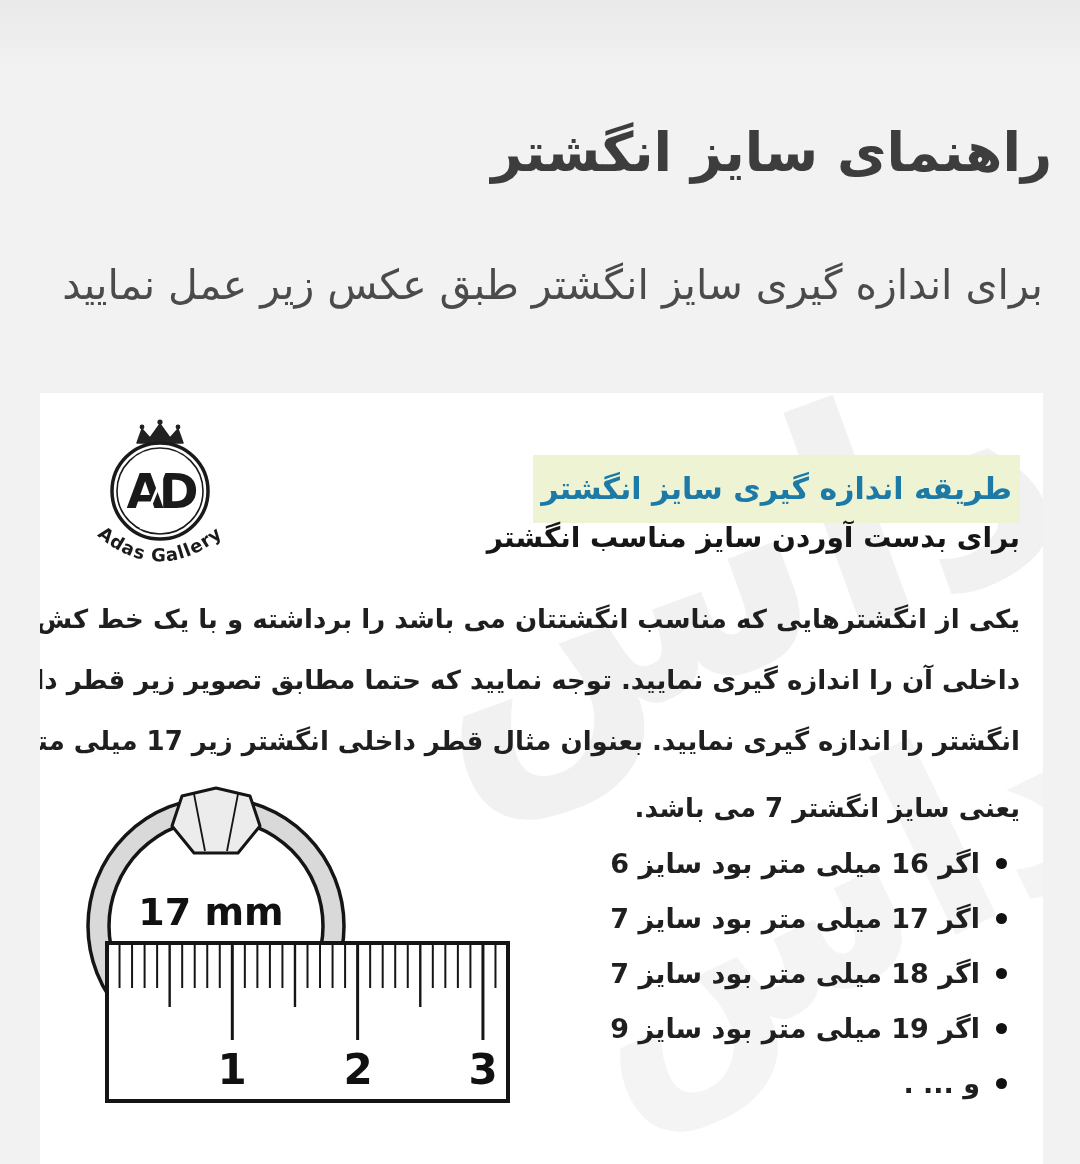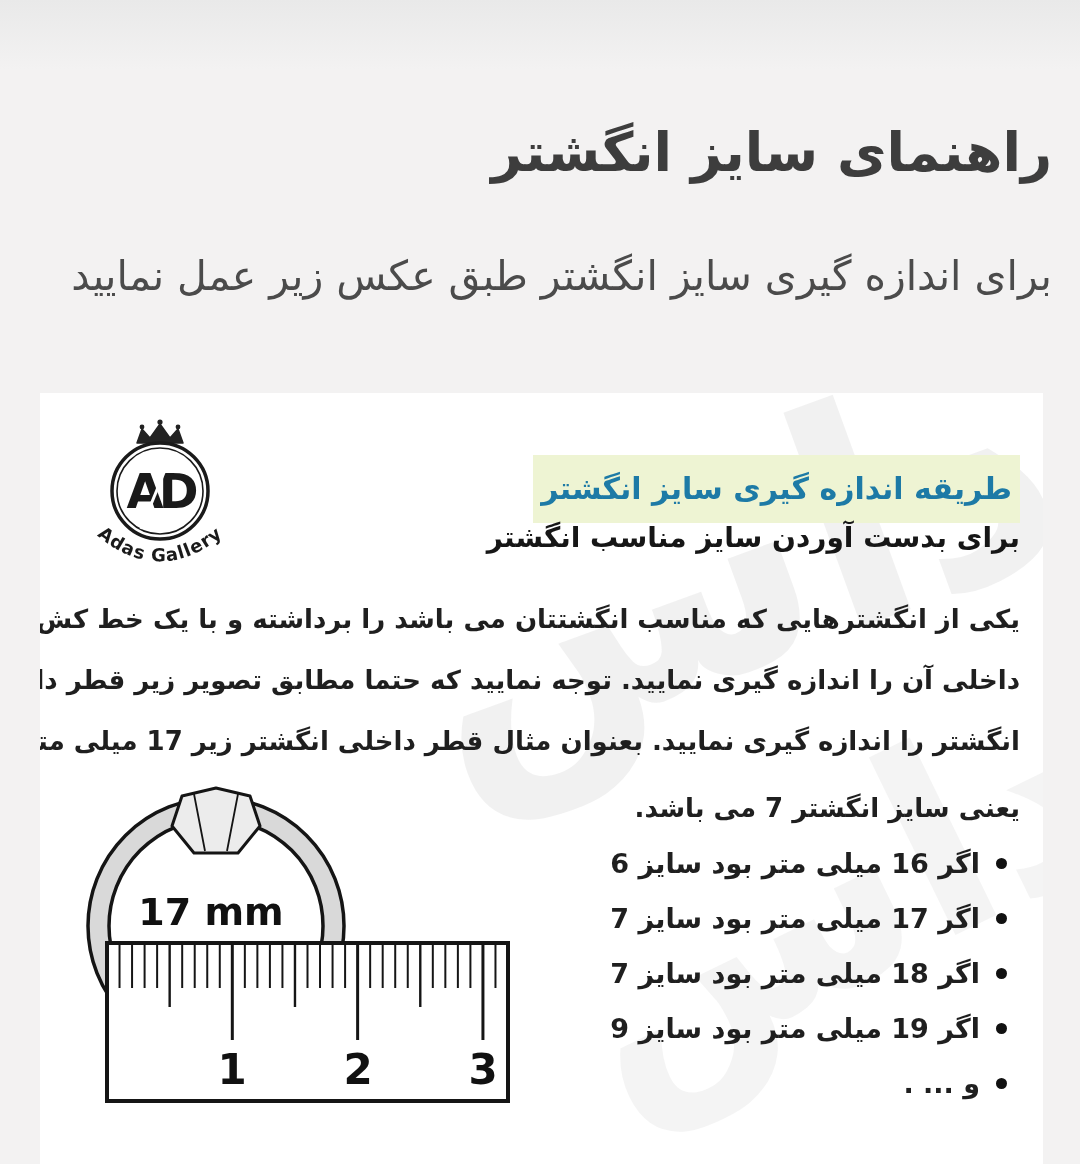--- a/index.html
+++ b/index.html
@@ -8,21 +8,21 @@
     background:linear-gradient(#e9e9e9 0px,#f3f2f2 70px,#f3f2f2 100%);
     font-family:"DejaVu Sans",sans-serif;
   }
   .page{position:absolute;inset:0;}
   .title{
     position:absolute;top:104px;right:20px;margin:8px;
     font-size:54px;font-weight:700;color:var(--title-text,#3d3d3d);
     direction:rtl;line-height:1.5;
   }
   .subtitle{
-    position:absolute;top:238px;right:20px;margin:8px;
+    position:absolute;top:238px;right:20px;margin:17px;
     font-size:41px;font-weight:400;color:#4b4b4b;direction:rtl;line-height:1.5;text-align:center;
   }
   .card{
     position:absolute;left:40px;top:393px;width:1003px;height:771px;
     background:var(--card-background,#fff);overflow:hidden;
   }
   .wm{
     position:absolute;direction:rtl;font-weight:700;pointer-events:none;
     color:rgba(120,120,120,.10);user-select:none;
   }

